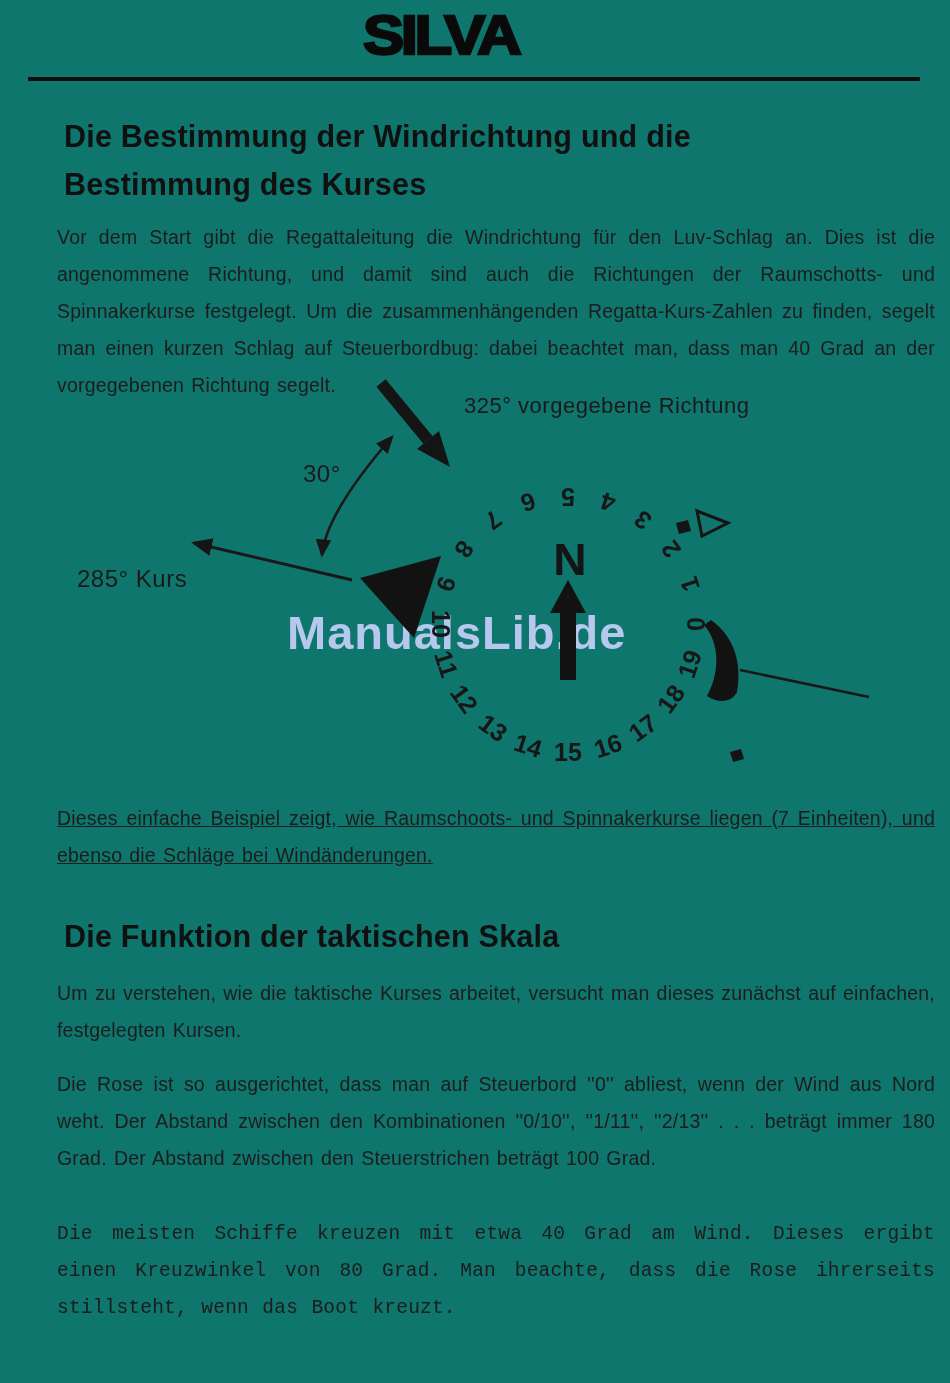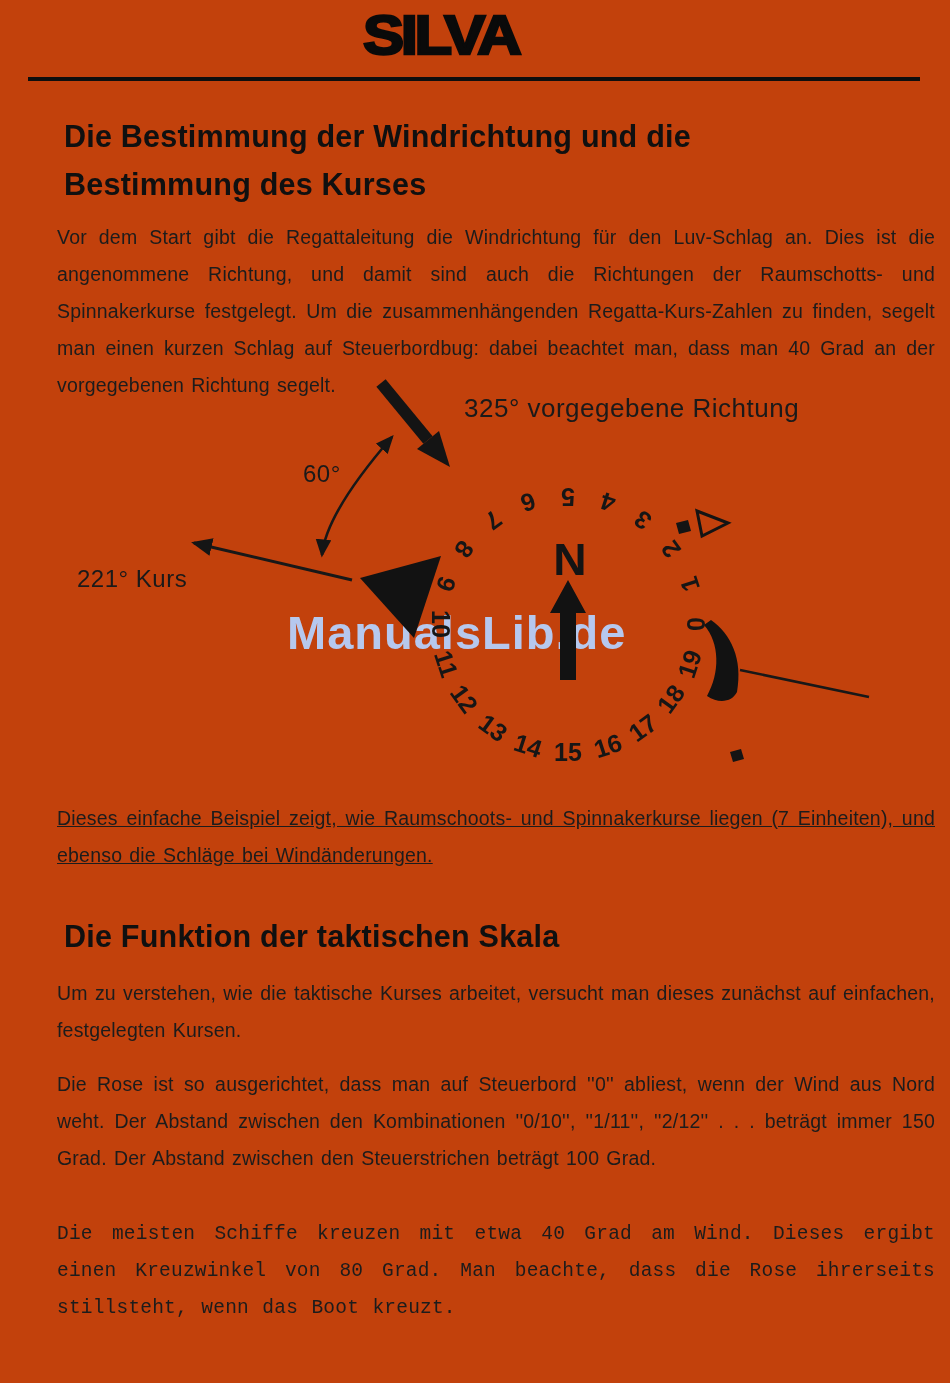--- a/index.html
+++ b/index.html
@@ -1,37 +1,37 @@
 <!DOCTYPE html>
 <html><head>
 <meta charset="utf-8">
 <style>
   html,body{margin:0;padding:0;background:#ffffff;}
   .page{
-    position:relative;width:950px;height:1383px;background:#c2410c;overflow:hidden;
+    position:relative;width:950px;height:1383px;background:#0f766e;overflow:hidden;
     font-family:"Liberation Sans", sans-serif;color:#1b1b1b;
   }
   .logo{
     position:absolute;left:363px;top:4px;height:62px;line-height:62px;
     font-size:55px;font-weight:bold;letter-spacing:-3px;color:#0a0a0a;
     -webkit-text-stroke:2.5px #0a0a0a;transform:scaleX(1.12);transform-origin:left center;
   }
   .rule{position:absolute;left:28px;top:77px;width:892px;height:4px;background:#0e0e0e;}
   .h{
     position:absolute;left:64px;font-weight:bold;color:#101010;
     font-size:31.5px;line-height:48px;letter-spacing:0.2px;
     transform:scaleX(0.97);transform-origin:left top;white-space:nowrap;
   }
   .p{
     position:absolute;left:57px;width:878px;font-size:19.5px;line-height:37px;
     text-align:justify;color:#1c1c1c;letter-spacing:0.2px;word-spacing:1.5px;
   }
   .diagram{position:absolute;left:0;top:375px;width:950px;height:420px;}
   .diagram svg{position:absolute;left:0;top:0;z-index:3;}
-  .dlabel{position:absolute;z-index:2;font-size:26px;color:#1a1a1a;white-space:nowrap;letter-spacing:0.5px;}
+  .dlabel{position:absolute;z-index:2;font-size:22px;color:#1a1a1a;white-space:nowrap;letter-spacing:0.5px;}
   .dial{
     position:absolute;z-index:2;font-size:25px;font-weight:bold;color:#161616;white-space:nowrap;
   }
   .north{
     position:absolute;z-index:2;font-size:44px;font-weight:bold;color:#141414;
     transform:translate(-50%,0) scaleX(1.05);
   }
   .watermark{
     position:absolute;left:287px;top:230px;z-index:1;
     font-size:47px;font-weight:bold;letter-spacing:1px;white-space:nowrap;
@@ -48,22 +48,22 @@
   <div class="h" style="top:112px;">Die Bestimmung der Windrichtung und die</div>
   <div class="h" style="top:160px;">Bestimmung des Kurses</div>
 
   <div class="p" style="top:219px;">Vor dem Start gibt die Regattaleitung die Windrichtung für den Luv-Schlag an. Dies ist die angenommene Richtung, und damit sind auch die Richtungen der Raumschotts- und Spinnakerkurse festgelegt. Um die zusammenhängenden Regatta-Kurs-Zahlen zu finden, segelt man einen kurzen Schlag auf Steuerbordbug: dabei beachtet man, dass man 40 Grad an der vorgegebenen Richtung segelt.</div>
 
   <div class="diagram">
 
     <div class="watermark" style="color:#b6c8ee;">ManualsLib.de</div>
 
     <div class="dlabel" style="left:464px;top:18px;">325° vorgegebene Richtung</div>
-    <div class="dlabel" style="left:303px;top:85px;font-size:24px;">60°</div>
-    <div class="dlabel" style="left:77px;top:190px;font-size:24px;">221° Kurs</div>
+    <div class="dlabel" style="left:303px;top:85px;font-size:24px;">30°</div>
+    <div class="dlabel" style="left:77px;top:190px;font-size:24px;">285° Kurs</div>
     <div class="north" style="left:570px;top:160px;">N</div>
 
     <div class="dial" style="left:696px;top:249px;transform:translate(-50%,-50%) rotate(-90deg);">0</div>
     <div class="dial" style="left:690px;top:209px;transform:translate(-50%,-50%) rotate(-108deg);">1</div>
     <div class="dial" style="left:671px;top:174px;transform:translate(-50%,-50%) rotate(-126deg);">2</div>
     <div class="dial" style="left:643px;top:145px;transform:translate(-50%,-50%) rotate(-144deg);">3</div>
     <div class="dial" style="left:608px;top:127px;transform:translate(-50%,-50%) rotate(-162deg);">4</div>
     <div class="dial" style="left:568px;top:121px;transform:translate(-50%,-50%) rotate(180deg);">5</div>
     <div class="dial" style="left:528px;top:127px;transform:translate(-50%,-50%) rotate(162deg);">6</div>
     <div class="dial" style="left:493px;top:145px;transform:translate(-50%,-50%) rotate(144deg);">7</div>
@@ -111,16 +111,16 @@
 
       <polygon points="730,377 741,374 744,384 733,387" fill="#141414"></polygon>
     </svg>
   </div>
 
   <div class="p" style="top:800px;text-decoration:underline;">Dieses einfache Beispiel zeigt, wie Raumschoots- und Spinnakerkurse liegen (7 Einheiten), und ebenso die Schläge bei Windänderungen.</div>
 
   <div class="h" style="top:912px;">Die Funktion der taktischen Skala</div>
 
   <div class="p" style="top:975px;">Um zu verstehen, wie die taktische Kurses arbeitet, versucht man dieses zunächst auf einfachen, festgelegten Kursen.</div>
-  <div class="p" style="top:1066px;">Die Rose ist so ausgerichtet, dass man auf Steuerbord ''0'' abliest, wenn der Wind aus Nord weht. Der Abstand zwischen den Kombinationen ''0/10'', ''1/11'', ''2/12'' . . . beträgt immer 150 Grad. Der Abstand zwischen den Steuerstrichen beträgt 100 Grad.</div>
+  <div class="p" style="top:1066px;">Die Rose ist so ausgerichtet, dass man auf Steuerbord ''0'' abliest, wenn der Wind aus Nord weht. Der Abstand zwischen den Kombinationen ''0/10'', ''1/11'', ''2/13'' . . . beträgt immer 180 Grad. Der Abstand zwischen den Steuerstrichen beträgt 100 Grad.</div>
   <div class="p" style="top:1216px;font-family:Liberation Mono, monospace;">Die meisten Schiffe kreuzen mit etwa 40 Grad am Wind. Dieses ergibt einen Kreuzwinkel von 80 Grad. Man beachte, dass die Rose ihrerseits stillsteht, wenn das Boot kreuzt.</div>
 
 </div>
 
 </body></html>

